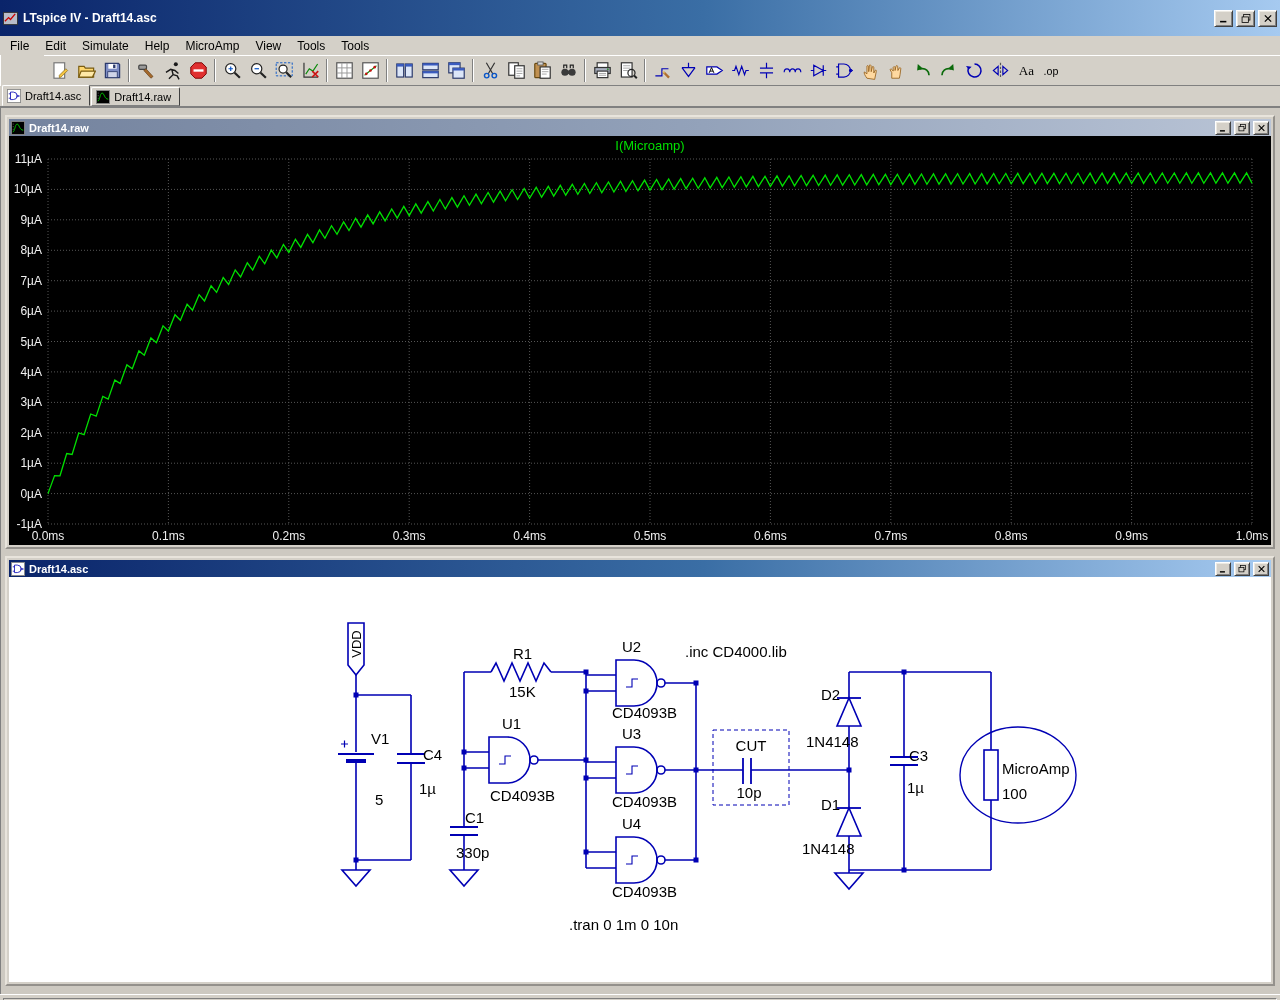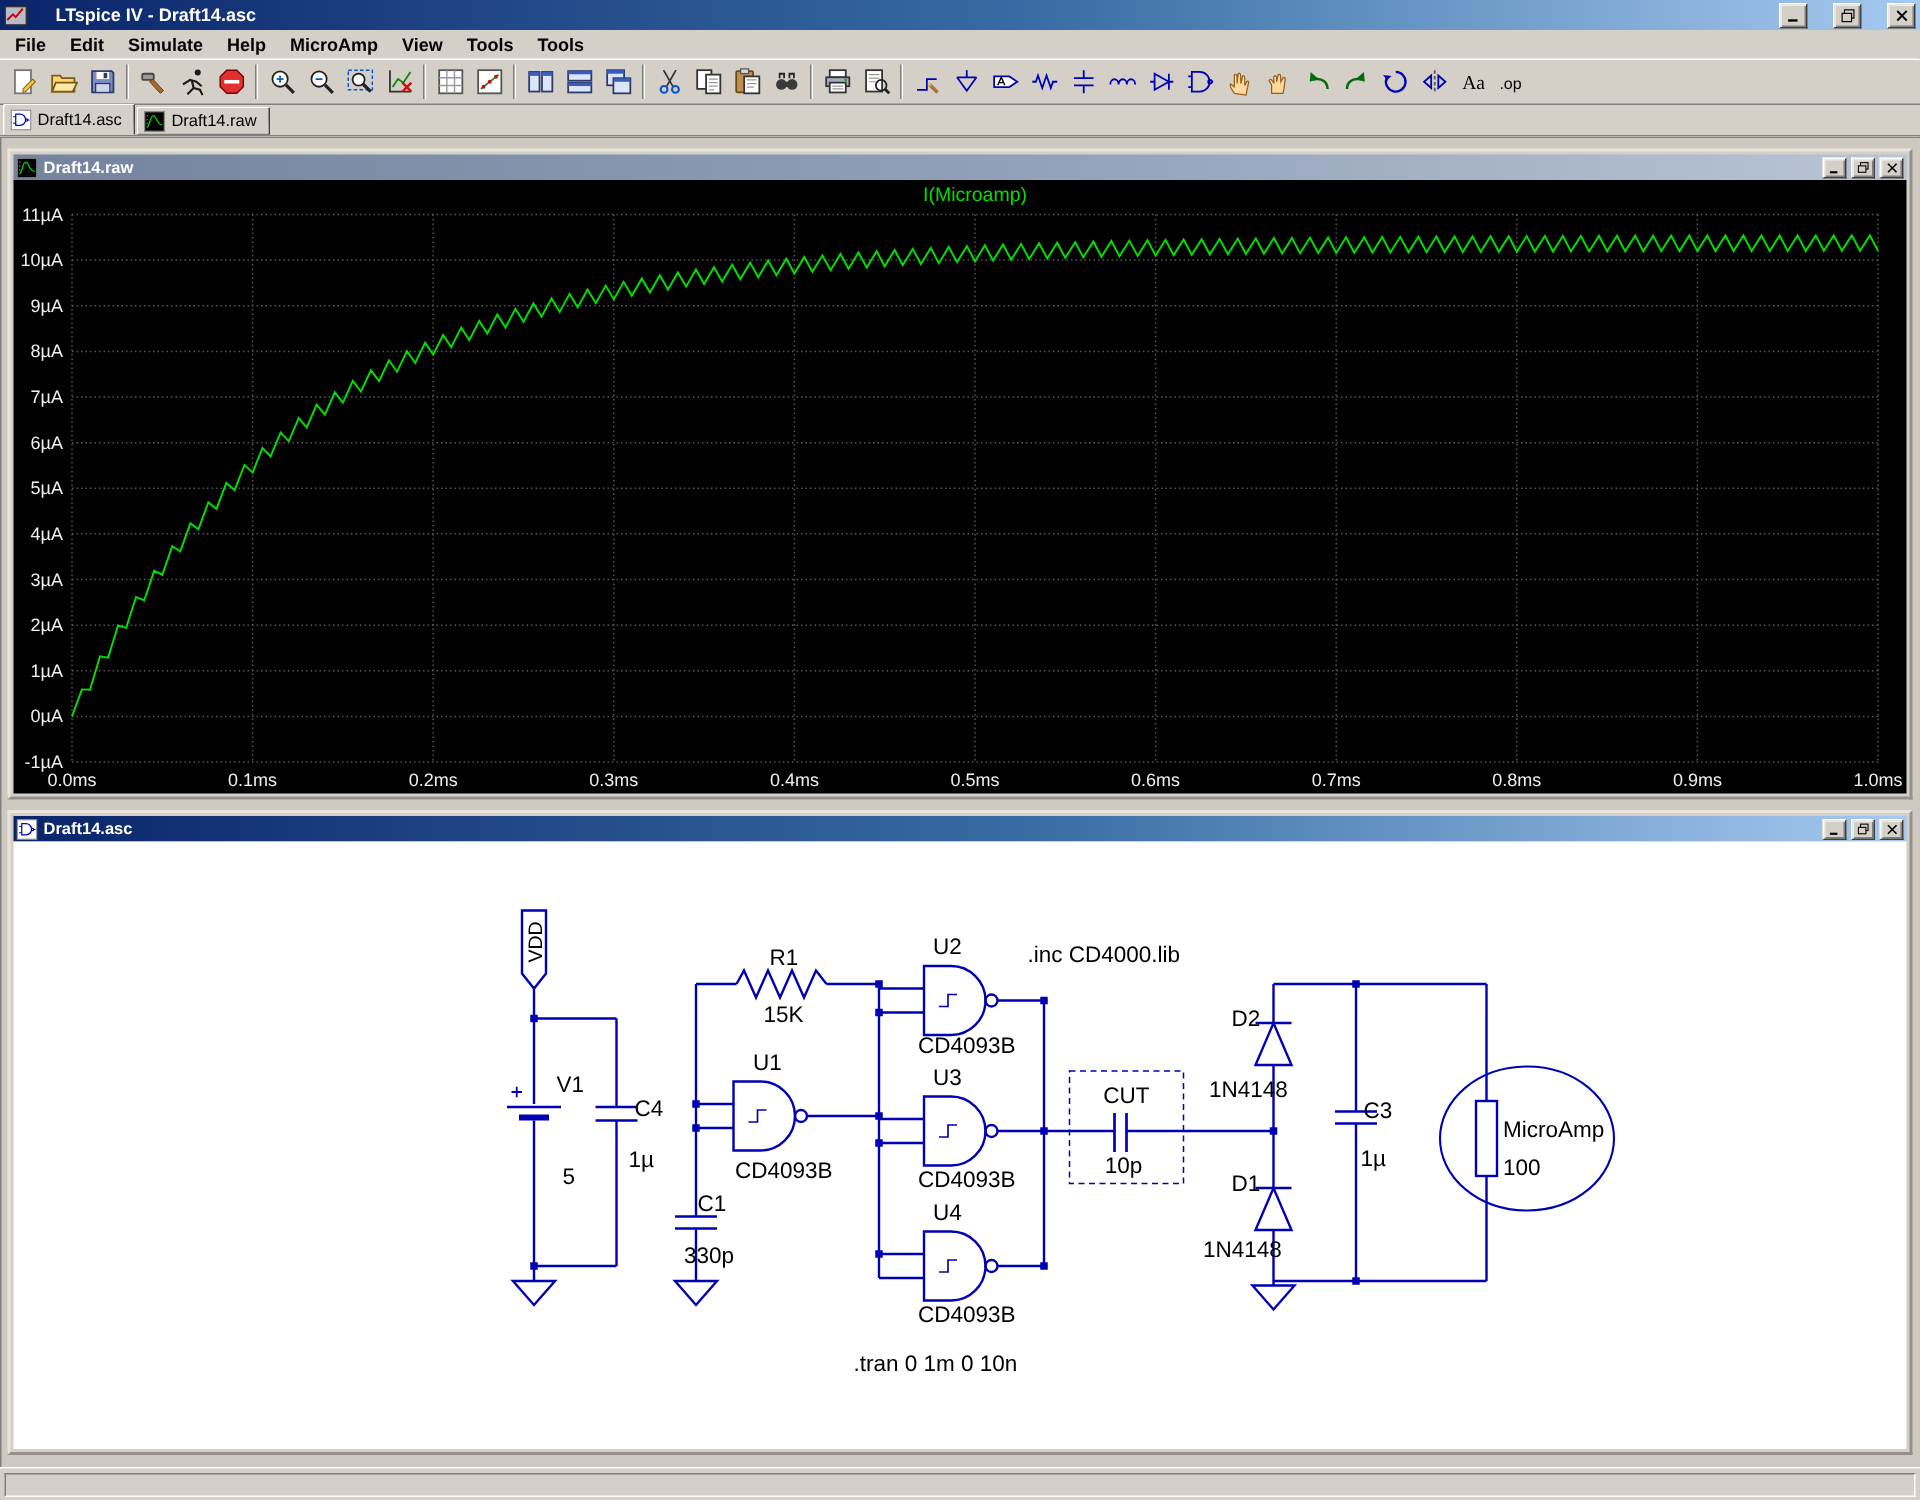--- a/index.html
+++ b/index.html
@@ -2,35 +2,35 @@
 <html><head>
 <meta charset="utf-8">
 <style>
   html,body{margin:0;padding:0;background:#808080;}
   *{box-sizing:border-box;}
   button{font:inherit;cursor:default;}
   .app{position:relative;width:1280px;height:1000px;background:#d4d0c8;
        font-family:"Liberation Sans",sans-serif;overflow:hidden;
        box-shadow:inset 1px 1px 0 #fff, inset -1px -1px 0 #404040;}
   
-  .titlebar{height:20px;background:linear-gradient(90deg,#0a246a 0%,#3a6ea5 55%,#a6caf0 100%);
-            display:flex;align-items:center;padding:1px 3px;gap:16px;}
+  .titlebar{height:36px;background:linear-gradient(90deg,#0a246a 0%,#3a6ea5 55%,#a6caf0 100%);
+            display:flex;align-items:center;padding:1px 3px;gap:2px;}
   .app-icon svg{width:15px;height:15px;display:block;}
   .title{flex:1;color:#fff;font-size:12px;font-weight:bold;padding-left:3px;white-space:nowrap;}
   .win-btn{width:19px;height:17px;margin-left:1px;background:#d4d0c8;border:1px solid;padding:0;
            border-color:#fff #404040 #404040 #fff;
            box-shadow:inset 1px 1px 0 #ece9e2, inset -1px -1px 0 #808080;
            display:flex;align-items:center;justify-content:center;}
   .win-btn svg{width:12px;height:11px;display:block;}
   
-  .menubar{height:19px;display:flex;align-items:center;font-size:12px;background:#d4d0c8;padding-left:2px;font-weight:bold;}
+  .menubar{height:19px;display:flex;align-items:center;font-size:12px;background:#d4d0c8;padding-left:2px;}
   .menu-item{padding:2px 8px;color:#000;}
   
   .toolbar{height:31px;display:flex;align-items:center;padding:2px 3px;background:#d4d0c8;
-           border-top:1px solid #fff;border-bottom:1px solid #808080;}
+           border-top:1px solid #fff;border-bottom:1px solid #808080;margin-left:44px;}
   .tb-btn{width:26px;height:25px;padding:1px;background:transparent;border:1px solid transparent;
           display:flex;align-items:center;justify-content:center;}
   .tb-btn svg{width:19px;height:19px;display:block;}
   .tb-sep{width:0;height:23px;border-left:1px solid #808080;border-right:1px solid #fff;margin:0 3px;}
   
   .tabbar{height:21px;display:flex;align-items:flex-end;background:#d4d0c8;border-bottom:1px solid #808080;padding-left:2px;}
   .tab{display:flex;align-items:center;gap:4px;height:19px;padding:1px 8px 1px 4px;font-size:11px;
        background:#d4d0c8;border:1px solid;border-color:#fff #404040 #808080 #fff;
        border-top-left-radius:2px;border-top-right-radius:2px;margin-right:1px;}
   .tab.active{height:21px;border-bottom-color:#d4d0c8;}

